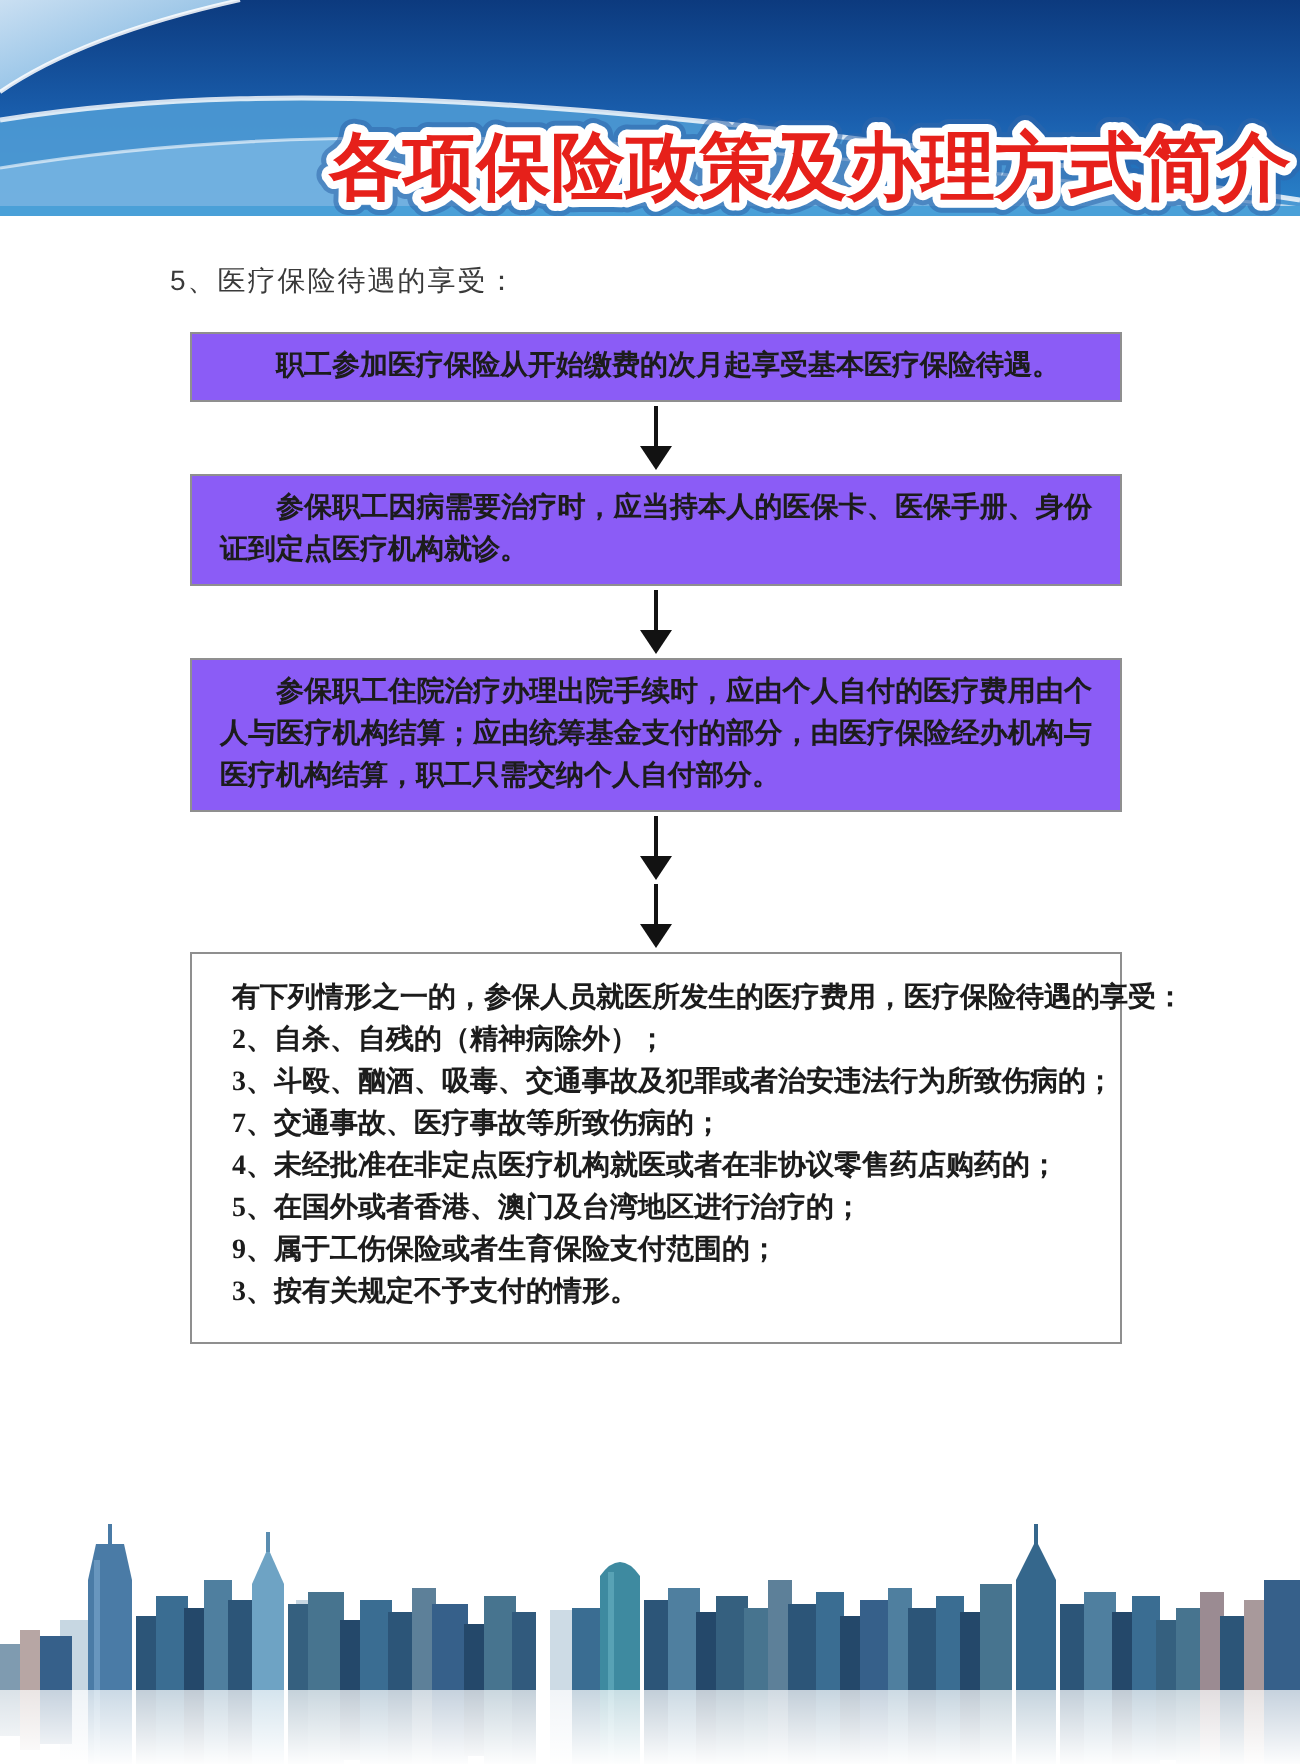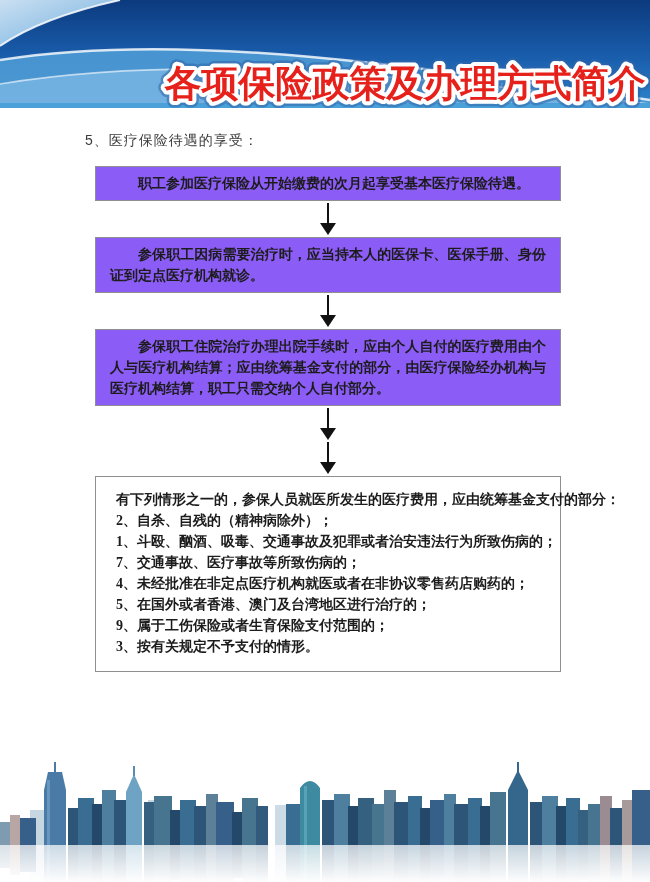--- a/index.html
+++ b/index.html
@@ -120,23 +120,23 @@
           <div class="head"></div>
       </div>
 
 
       <div class="arrow">
         <div class="shaft"></div>
           <div class="head"></div>
       </div>
 
       <div class="exclusions">
-        <div>有下列情形之一的，参保人员就医所发生的医疗费用，应由统筹基金支付的部分：</div>
+        <div>有下列情形之一的，参保人员就医所发生的医疗费用，医疗保险待遇的享受：</div>
         <div>2、自杀、自残的（精神病除外）；</div>
-        <div>1、斗殴、酗酒、吸毒、交通事故及犯罪或者治安违法行为所致伤病的；</div>
+        <div>3、斗殴、酗酒、吸毒、交通事故及犯罪或者治安违法行为所致伤病的；</div>
         <div>7、交通事故、医疗事故等所致伤病的；</div>
         <div>4、未经批准在非定点医疗机构就医或者在非协议零售药店购药的；</div>
         <div>5、在国外或者香港、澳门及台湾地区进行治疗的；</div>
         <div>9、属于工伤保险或者生育保险支付范围的；</div>
         <div>3、按有关规定不予支付的情形。</div>
       </div>
 
     </div>
   </div>
 

